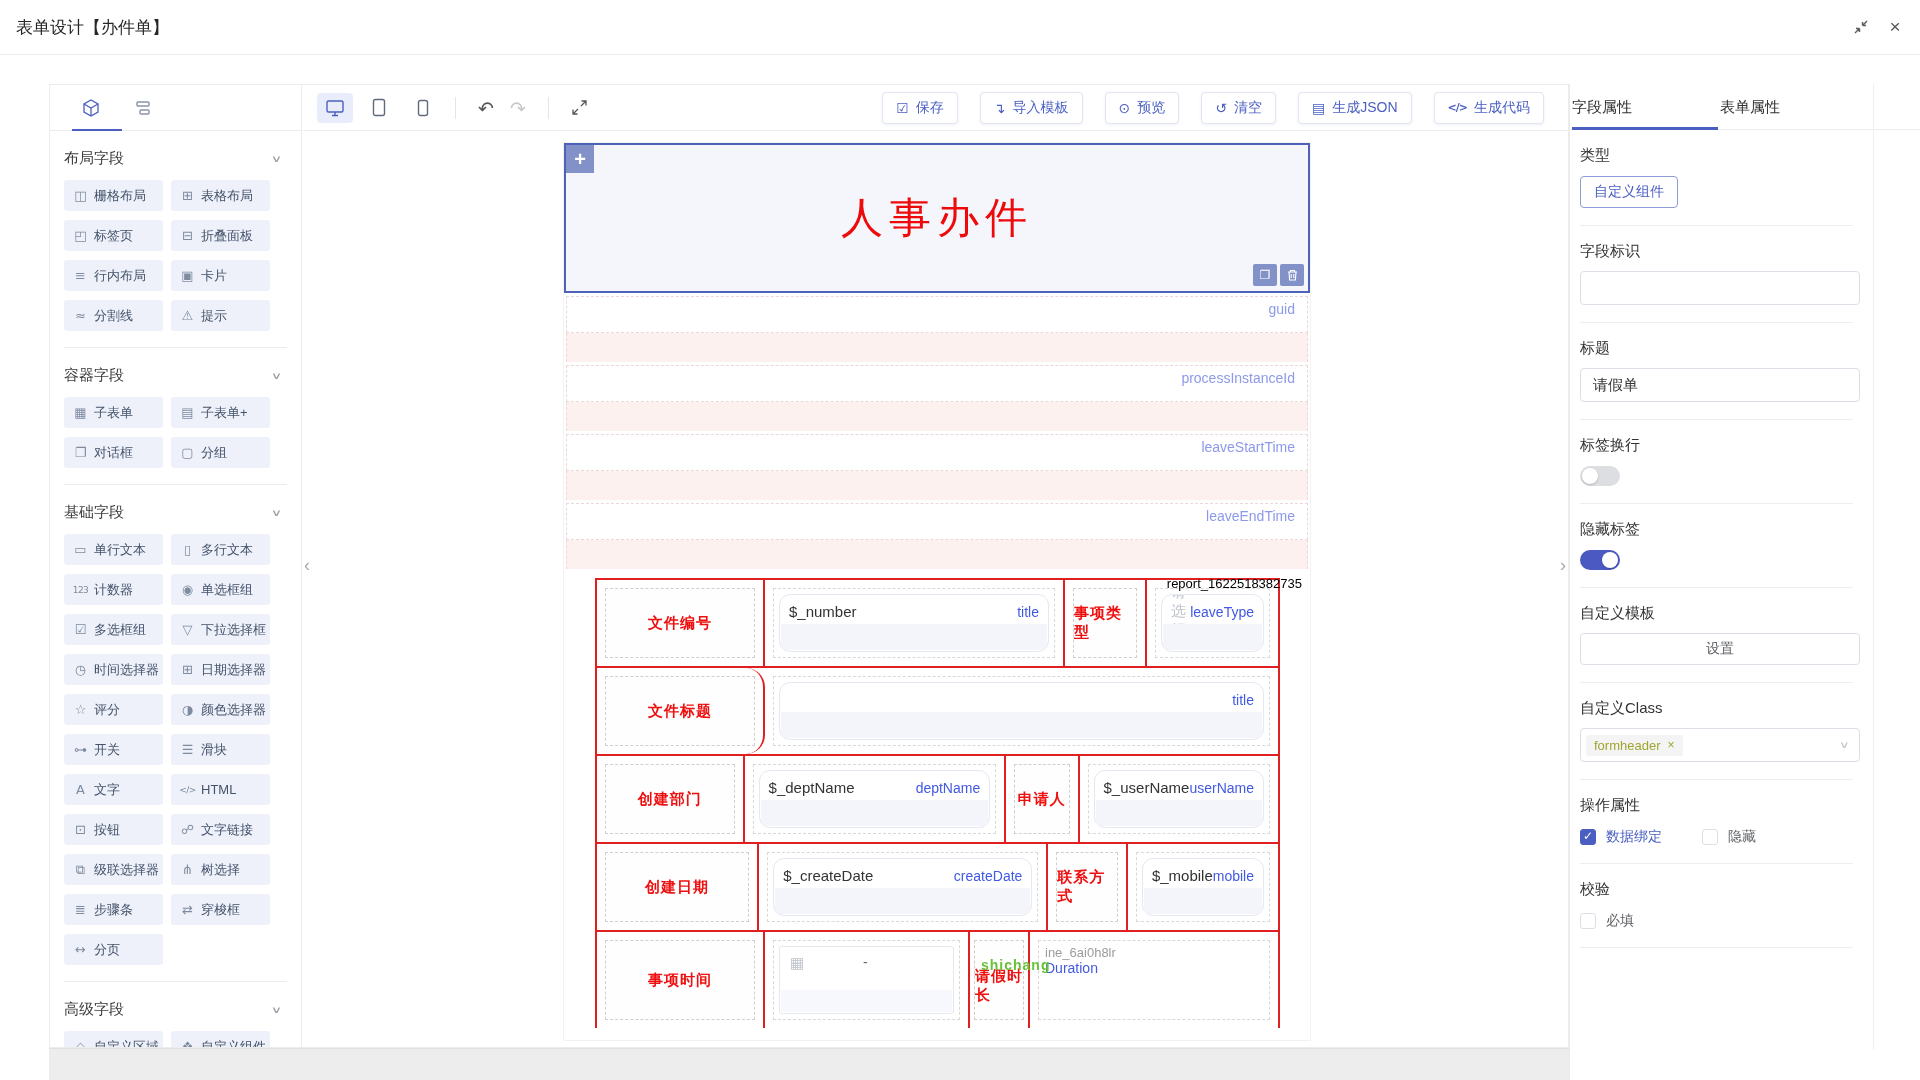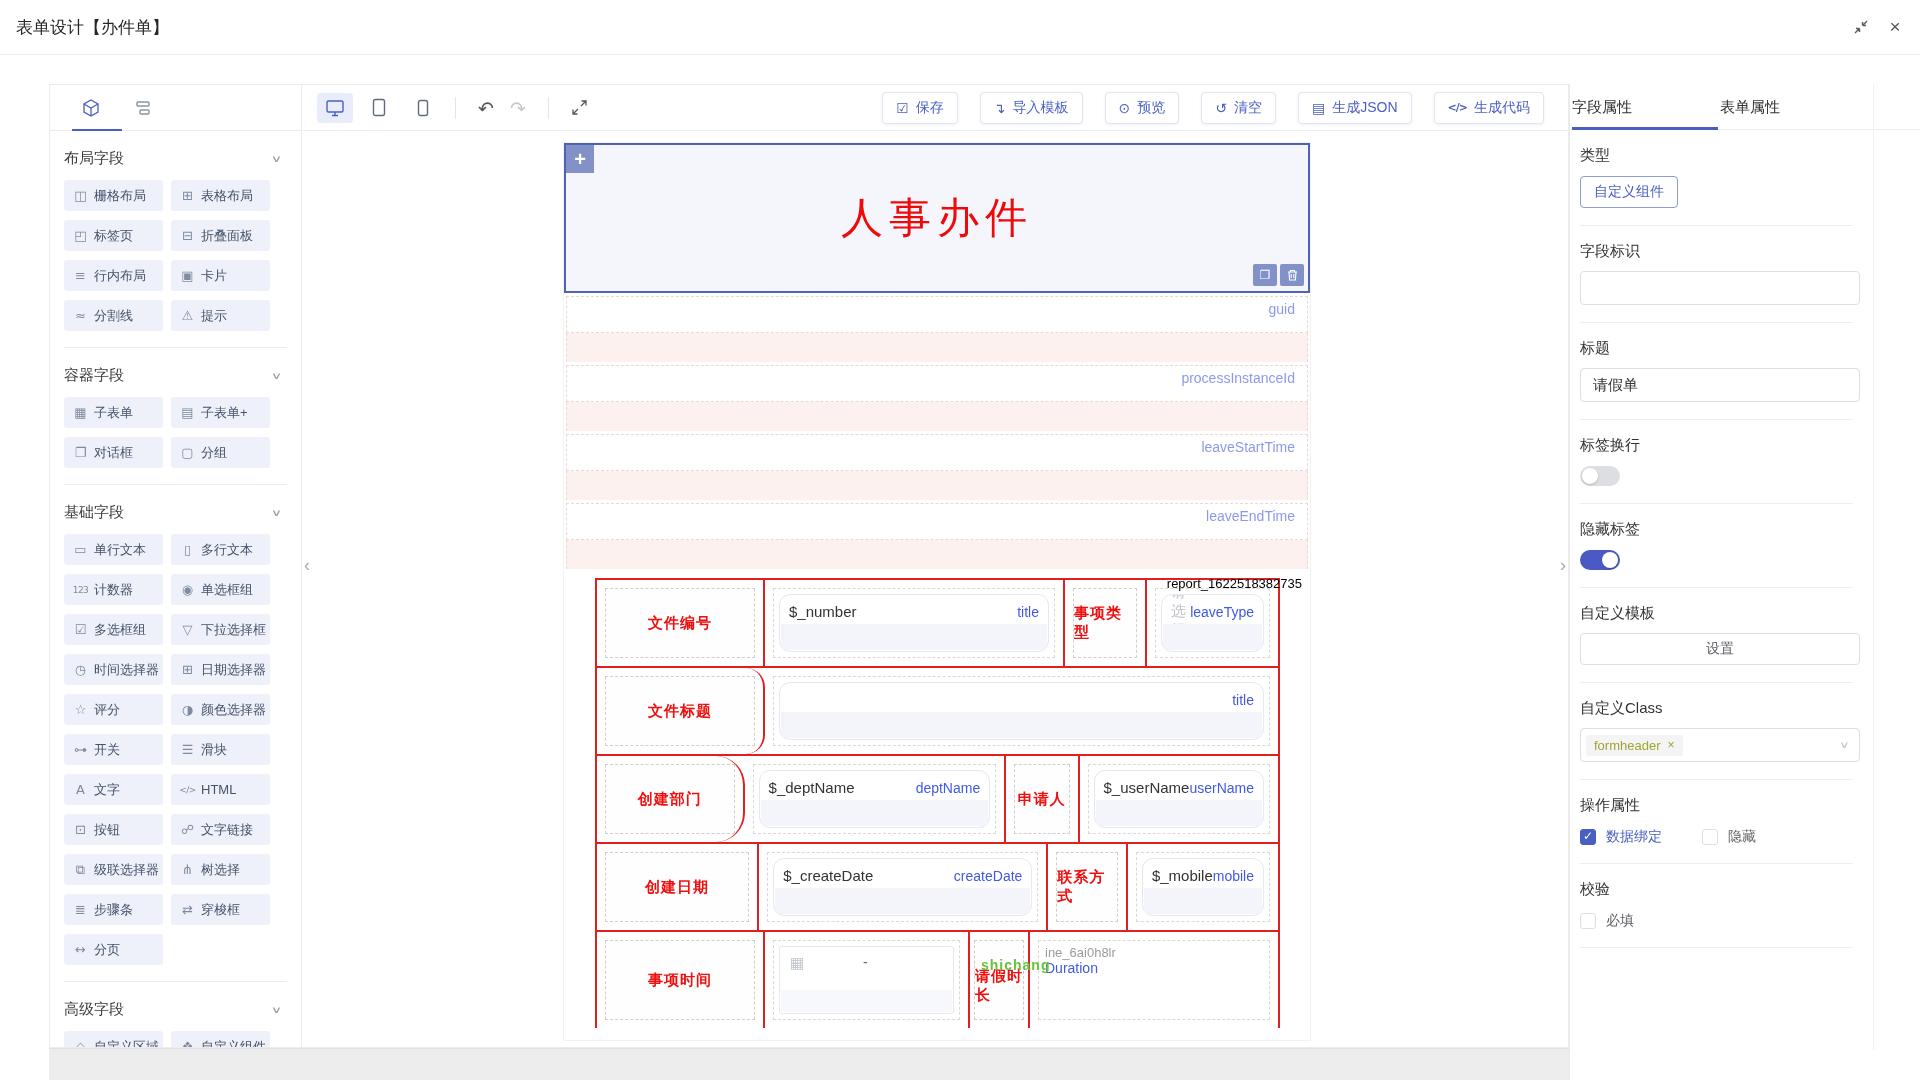--- a/index.html
+++ b/index.html
@@ -492,21 +492,21 @@
                       <span class="fval"></span>
                       <span class="fbadge">title</span>
                     </div>
                 <div class="ftint"></div>
               </div>
                 </div>
             </div>
           </div>
 
           <div class="trow">
-            <div class="tcell" style="width:168px;border-radius:29px;">
+            <div class="tcell" style="width:168px;">
                 <div class="lblbox">创建部门</div>
               </div>
             <div class="tcell" style="width:300px;">
               <div class="fwrap">
                   <div class="fbox">
                 <div class="frow">
                       <span class="fval">$_deptName</span>
                       <span class="fbadge">deptName</span>
                     </div>
                 <div class="ftint"></div>

